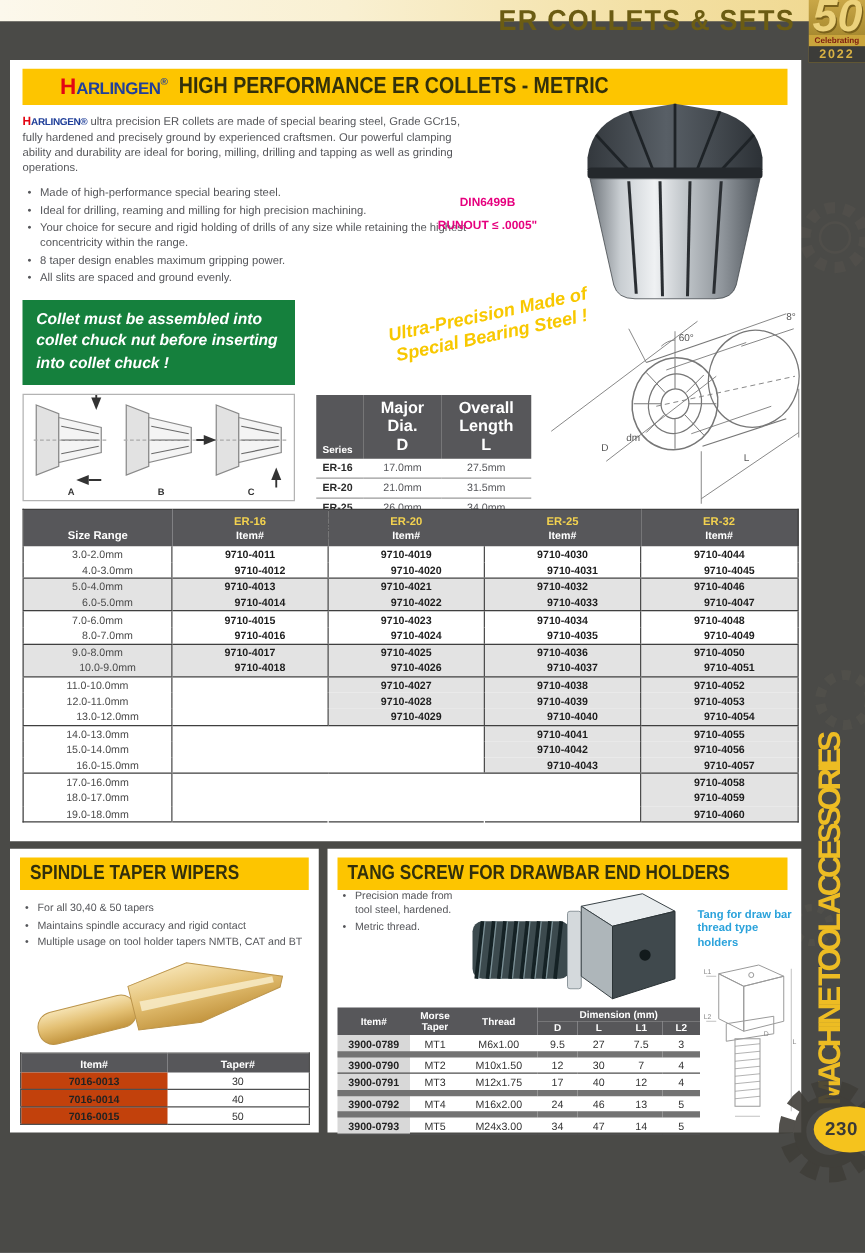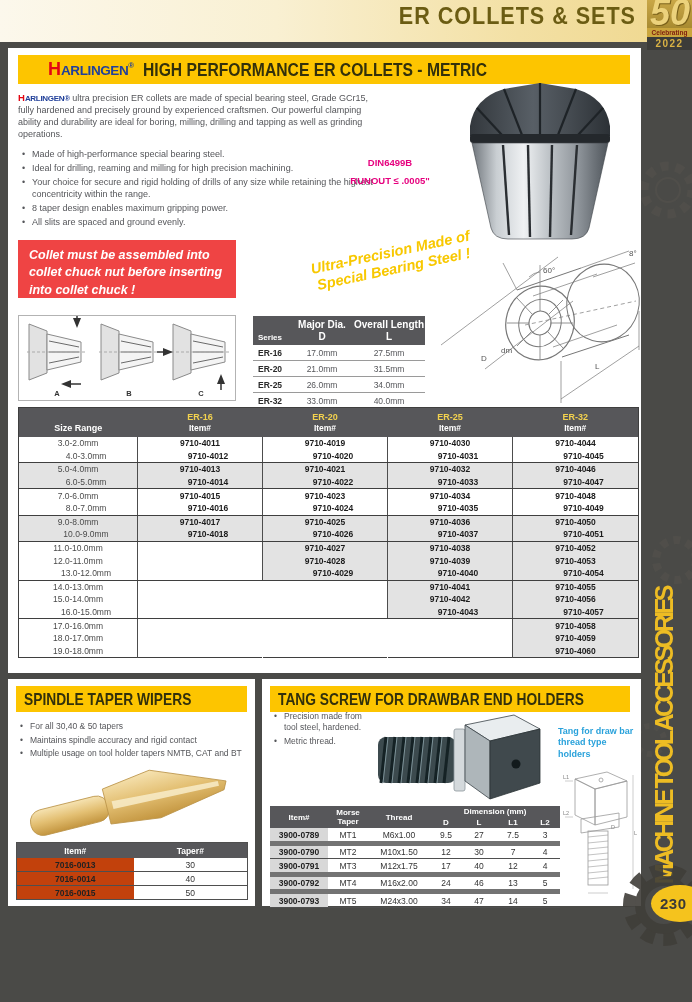--- a/index.html
+++ b/index.html
@@ -1,19 +1,19 @@
 <!DOCTYPE html>
 <html><head>
 <meta charset="utf-8">
 <style>
   html,body{margin:0;padding:0;background:#2e2e2c;}
   .page{position:relative;width:692px;height:1002px;background:#4a4a47;overflow:hidden;
         font-family:"Liberation Sans",sans-serif;-webkit-font-smoothing:antialiased;}
   
-  .topbar{position:absolute;left:0;top:0;width:692px;height:42px;
+  .topbar{position:absolute;left:0;top:0;width:692px;height:17px;
           background:linear-gradient(90deg,#fcf8ec 0%,#f9f0d2 40%,#f3e0a4 75%,#efd78d 100%);}
   .topbar-title{position:absolute;right:56px;top:4px;font-size:22px;font-weight:700;
                 letter-spacing:1px;color:#6b5c13;transform:scale(.98,1.05);transform-origin:right center;}
   
   .badge50{position:absolute;right:0;top:0;width:45px;height:50px;overflow:hidden;
            background:linear-gradient(180deg,#c9a747,#8e741f);}
   .badge50-num{position:absolute;left:3px;top:-8px;font-size:36px;font-weight:800;font-style:italic;
                color:#ecd27c;text-shadow:1px 1px 0 #7a611a;}
   .badge50-line1{position:absolute;left:0;bottom:13px;width:45px;background:#caa53c;color:#7e1c0e;
                  font-size:6.5px;font-weight:700;text-align:center;padding:1px 0;}
@@ -40,30 +40,30 @@
   .intro-brand-h{color:#e30613;font-weight:800;font-size:9.5px;}
   .intro-brand-rest{color:#21409a;font-weight:800;font-size:8px;letter-spacing:-.3px;}
   .bullets{position:absolute;margin:0;padding:0;list-style:none;font-size:9px;color:#55565a;line-height:1.28;}
   .bullets-main{left:14px;top:101px;width:362px;}
   .bullets li{position:relative;padding-left:10px;margin-bottom:2.5px;}
   .bullets li::before{content:"\2022";position:absolute;left:0;top:0;}
   
   .collet-photo{position:absolute;left:432px;top:30px;}
   .din{position:absolute;left:302px;top:106px;width:160px;text-align:center;color:#e6007e;
        font-weight:800;font-size:9.5px;line-height:1.9;}
-  .note-box{position:absolute;left:10px;top:192px;width:218px;height:58px;background:#ef4444;
+  .note-box{position:absolute;left:10px;top:192px;width:218px;height:68px;background:#15803d;
             color:#fff;font-weight:700;font-style:italic;font-size:12.5px;line-height:1.38;
             padding:7px 6px 0 11px;box-sizing:border-box;}
   .ultra{position:absolute;left:252px;top:196px;width:264px;transform:rotate(-12deg);
          color:#f8c800;font-size:14.5px;font-weight:800;font-style:italic;text-align:center;line-height:1.15;}
   .abc-box{position:absolute;left:10px;top:267px;width:218px;height:86px;border:1px solid #b3b3b3;
            box-sizing:border-box;background:#fff;}
   
   .series-table{position:absolute;left:245px;top:268px;width:172px;border-collapse:collapse;table-layout:fixed;}
-  .series-table th{background:#57575a;color:#fff;font-weight:700;font-size:10px;line-height:1.15;
+  .series-table th{background:#57575a;color:#fff;font-weight:700;font-size:13px;line-height:1.15;
                    padding:3px 1px;text-align:center;}
   .series-table th.h-series{text-align:left;padding-left:5px;vertical-align:bottom;font-size:8px;}
   .series-table td{font-size:8.5px;color:#55565a;text-align:center;padding:2.5px 0;border-bottom:1px solid #9a9a9a;}
   .series-table td.series{font-weight:800;color:#2a2a2a;text-align:left;padding-left:5px;}
   .tech-drawing{position:absolute;left:425px;top:195px;}
   
   .main-table{position:absolute;left:10px;top:359px;width:620px;border-collapse:collapse;
               table-layout:fixed;border:1px solid #3f3f3f;}
   .main-table th{background:#57575a;height:26px;padding:0;line-height:1.2;}
   .main-table th.size-h{color:#fff;font-size:9px;font-weight:700;vertical-align:bottom;padding-bottom:3px;}

